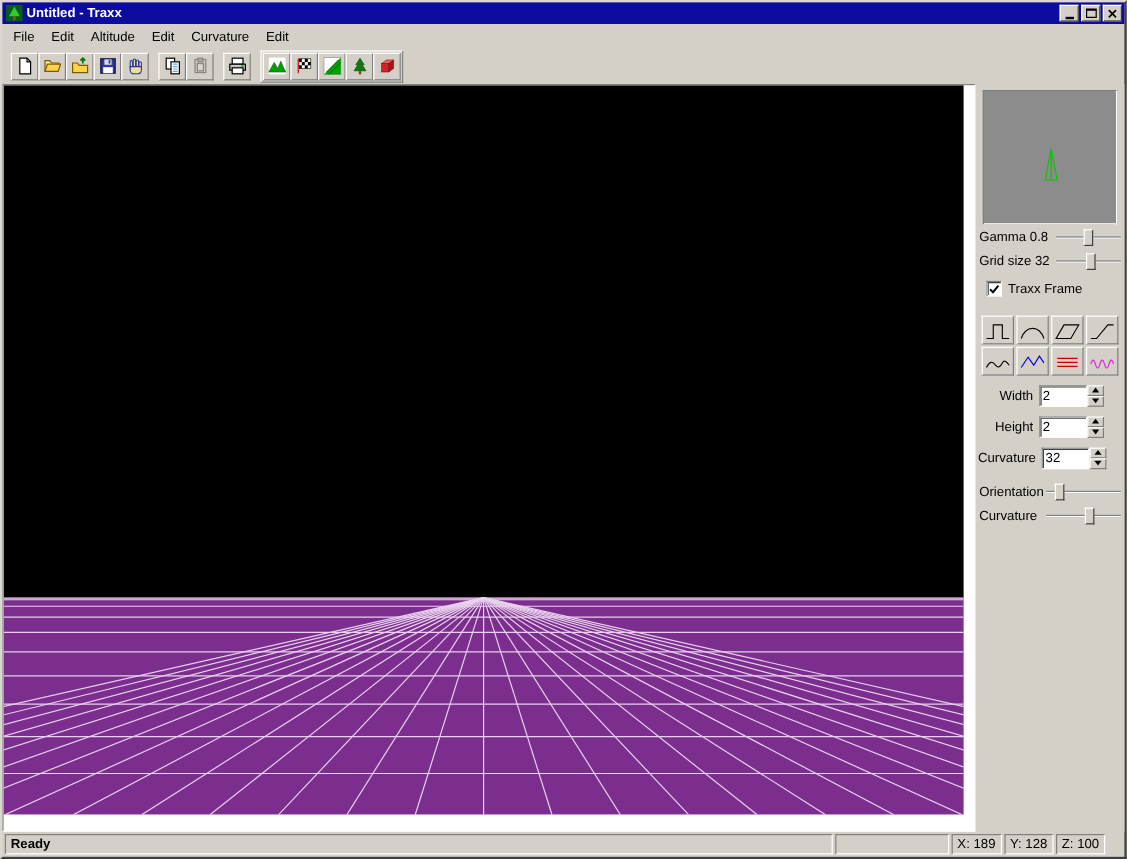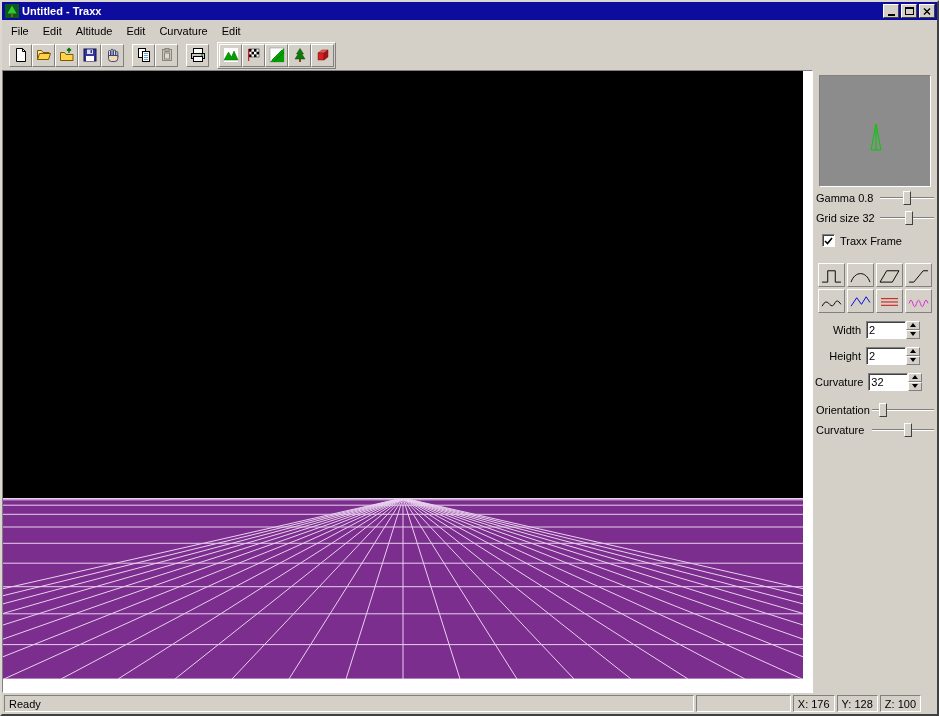--- a/index.html
+++ b/index.html
@@ -70,21 +70,21 @@
                box-shadow:inset 1px 1px 0 #404040; font-family:"Liberation Sans",sans-serif; font-size:11px; padding:0 2px; }
   .spinner { width:14px; height:18px; display:flex; flex-direction:column; }
   .spin-btn { flex:1 1 50%; background:#d4d0c8; border:1px solid; border-color:#fff #808080 #808080 #fff;
               display:flex; align-items:center; justify-content:center; }
   .tri-up { width:0; height:0; border-left:3px solid transparent; border-right:3px solid transparent; border-bottom:4px solid #000; }
   .tri-down { width:0; height:0; border-left:3px solid transparent; border-right:3px solid transparent; border-top:4px solid #000; }
 
   
   .statusbar { flex:0 0 21px; display:flex; align-items:stretch; gap:2px; padding:2px 16px 2px 2px; }
   .sb-panel { border:1px solid; border-color:#808080 #fff #fff #808080; padding:1px 4px; display:flex; align-items:center; white-space:nowrap; }
-  .sb-ready { flex:1 1 auto; }
+  .sb-ready { flex:1 1 auto;font-weight:bold; }
   .sb-empty { flex:0 0 95px; }
 </style>
 </head>
 <body>
 
 <div class="window">
 
   <div class="titlebar">
     <svg class="title-icon" viewBox="0 0 14 14">
       <rect width="14" height="14" fill="#0a5a1e"></rect>
@@ -403,18 +403,18 @@
           <div class="sl-track"></div>
           <div class="sl-thumb" style="left:52%"></div>
         </div>
       </div>
     </div>
   </div>
 
   <div class="statusbar">
     <div class="sb-panel sb-ready">Ready</div>
     <div class="sb-panel sb-empty"></div>
-    <div class="sb-panel">X: 176</div>
+    <div class="sb-panel">X: 189</div>
     <div class="sb-panel">Y: 128</div>
     <div class="sb-panel">Z: 100</div>
   </div>
 
 </div>
 
 </body></html>

